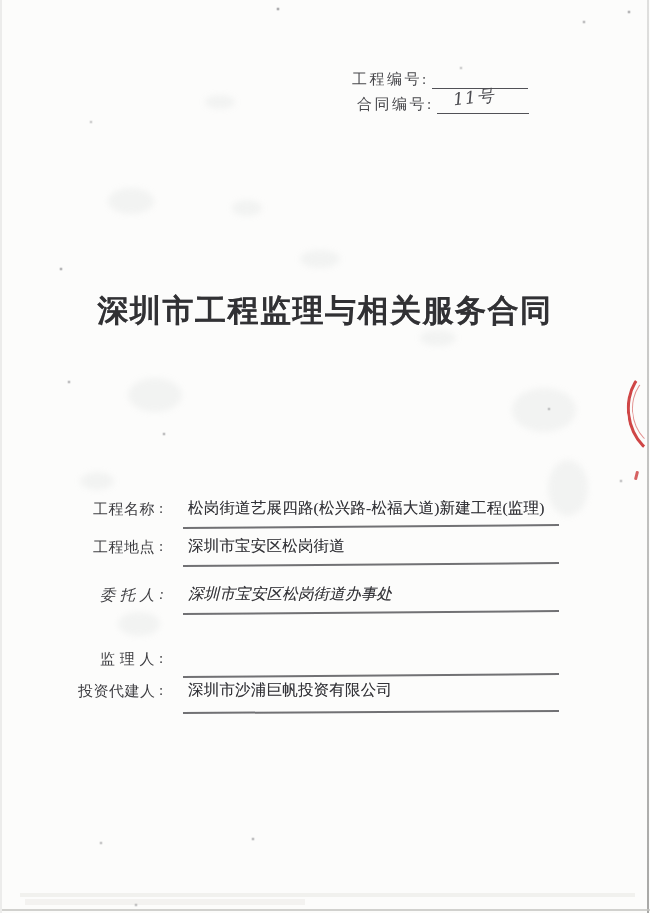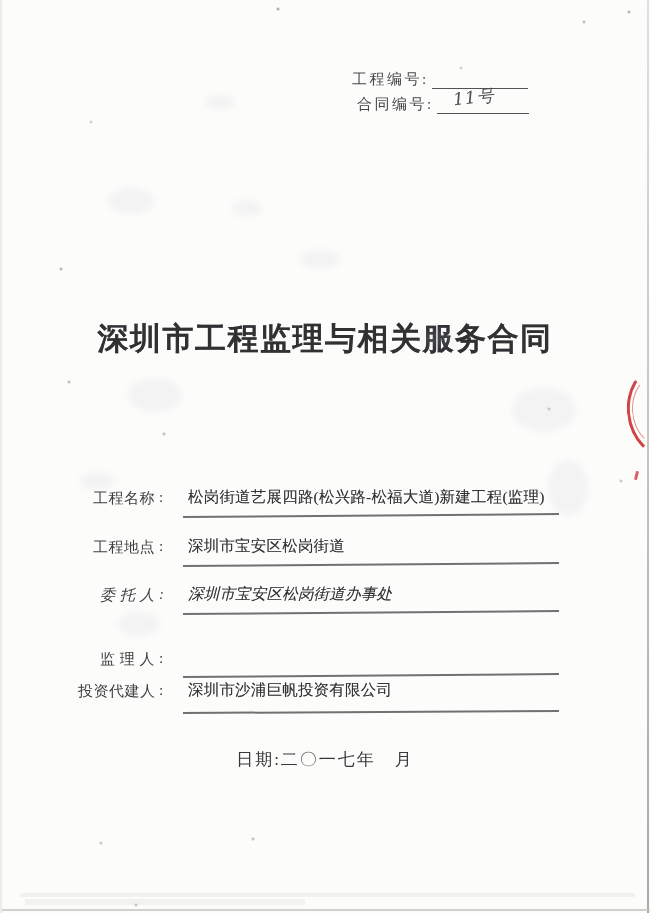--- a/index.html
+++ b/index.html
@@ -38,26 +38,25 @@
 
   
   .doc-title{
     position:absolute;left:0;right:0;top:290px;
     text-align:center;
     font-family:"Liberation Sans","DejaVu Sans",sans-serif;
     font-weight:700;
     font-size:31px;letter-spacing:1.5px;
     color:#313134;
     text-shadow:0 0 0.6px rgba(49,49,52,0.55);
-    margin-top:28px;
   }
 
   
   .field-row{position:absolute;left:78px;width:500px;height:36px;}
-  .field-row.r1{top:489px;}
+  .field-row.r1{top:500px;}
   .field-row.r2{top:538px;}
   .field-row.r3{top:586px;font-style:italic;}
   .field-row.r4{top:650px;}
   .field-row.r5{top:682px;}
   .f-label{
     position:absolute;left:0;top:0;width:77px;
     text-align:right;font-size:15px;color:#3e3e42;
     white-space:pre;letter-spacing:0.5px;
   }
   .f-colon{position:absolute;left:81px;top:0;font-size:15px;color:#3e3e42;}
@@ -163,21 +162,20 @@
     <span class="f-colon">:</span>
     <span class="f-line"></span>
   </div>
   <div class="field-row r5">
     <span class="f-label">投资代建人</span>
     <span class="f-colon">:</span>
     <span class="f-value">深圳市沙浦巨帆投资有限公司</span>
     <span class="f-line"></span>
   </div>
 
-  <div class="date-line">日期:二〇一七年　月</div>
 
   <div class="stamp-arc"></div>
   <div class="stamp-arc-inner"></div>
   <div class="stamp-tick"></div>
 
   <div class="edge-left"></div>
   <div class="edge-right"></div>
   <div class="edge-bottom"></div>
   <div class="bottom-band"></div>
   <div class="bottom-band2"></div>

